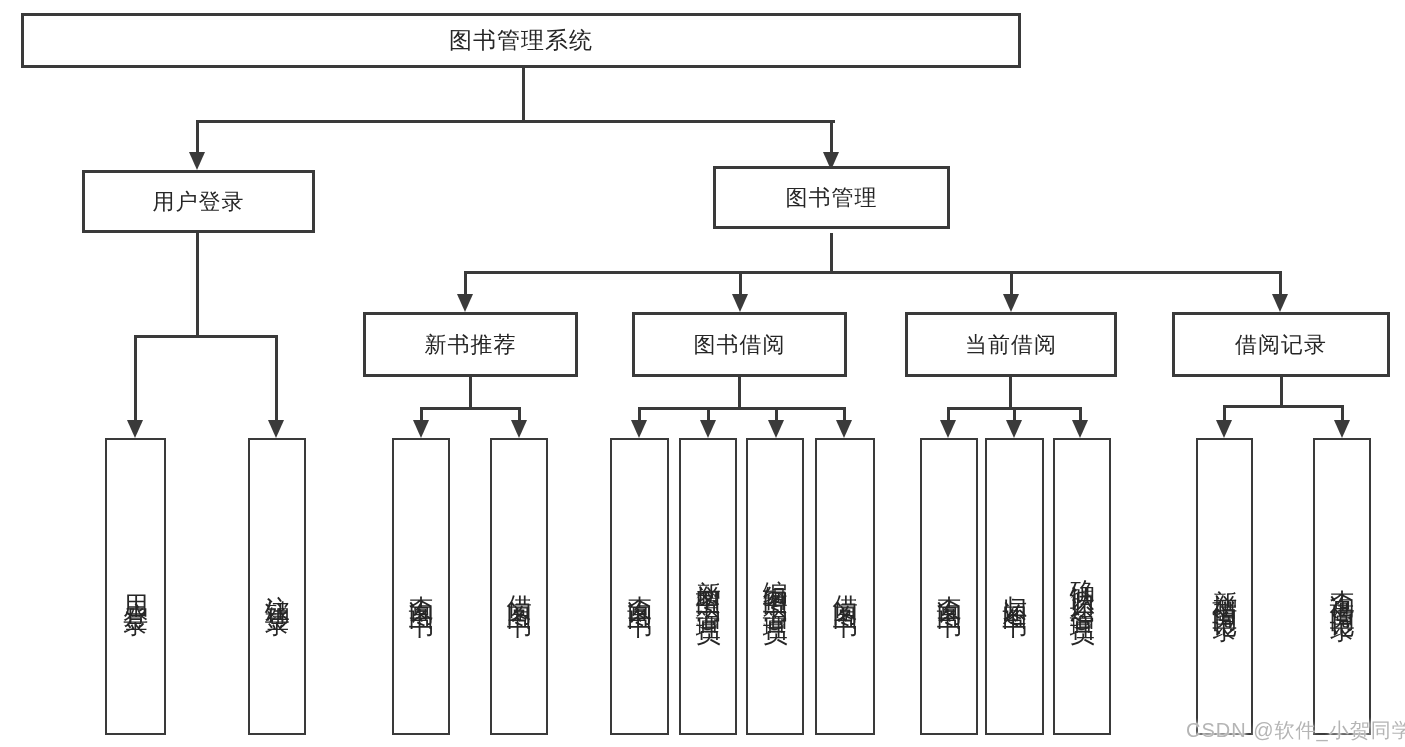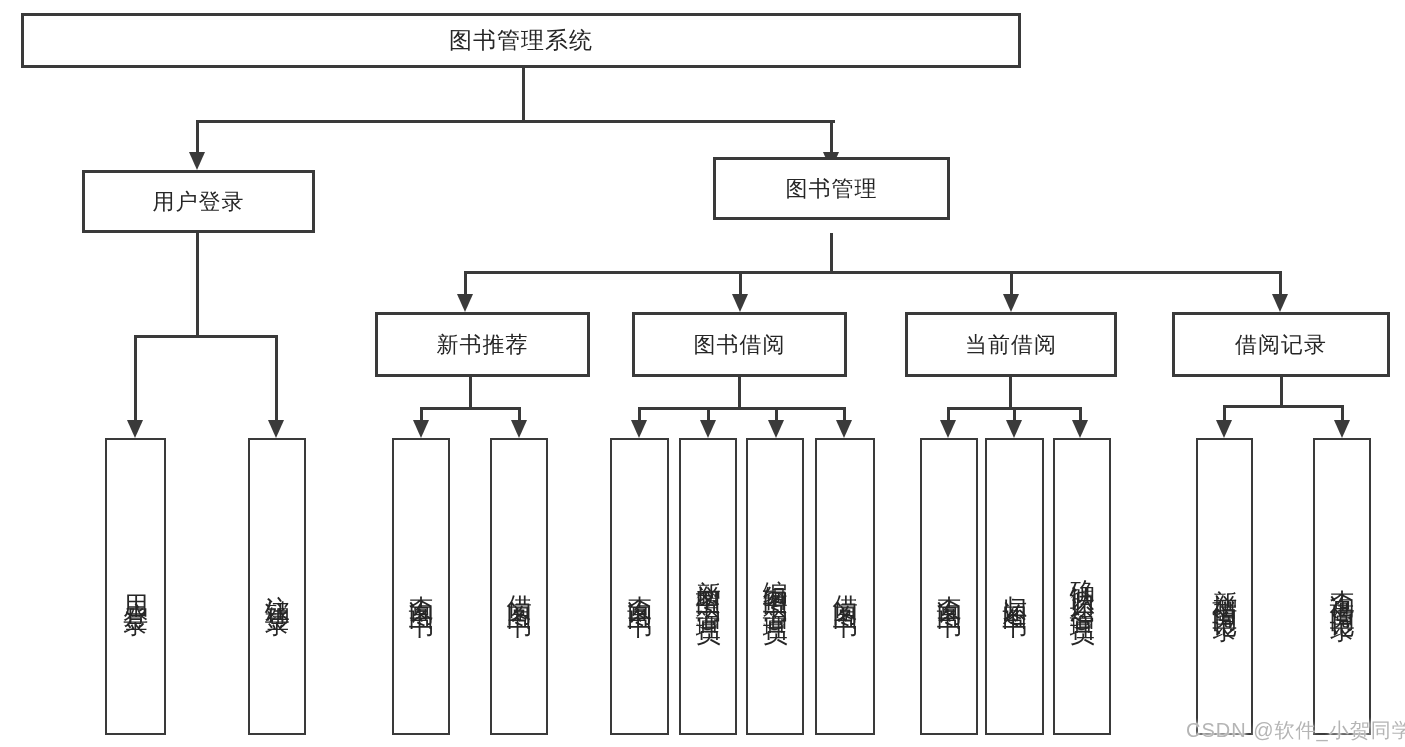--- a/index.html
+++ b/index.html
@@ -58,21 +58,21 @@
   <div class="vline" style="left:522px;top:68px;height:55px;"></div>
   <div class="hline" style="left:197px;top:120px;width:638px;"></div>
   <div class="vline" style="left:196px;top:120px;height:36px;"></div>
   <div class="arrow" style="left:189px;top:152px;"></div>
   <div class="vline" style="left:830px;top:120px;height:36px;"></div>
   <div class="arrow" style="left:823px;top:152px;"></div>
 
   <div class="hbox" style="left:82px;top:170px;width:233px;height:63px;">
     <span>用户登录</span>
   </div>
-  <div class="hbox" style="left:713px;top:157px;width:237px;height:63px;">
+  <div class="hbox" style="left:713px;top:166px;width:237px;height:63px;">
     <span>图书管理</span>
   </div>
 
   <div class="vline" style="left:196px;top:233px;height:105px;"></div>
   <div class="hline" style="left:134px;top:335px;width:144px;"></div>
   <div class="vline" style="left:134px;top:335px;height:88px;"></div>
   <div class="arrow" style="left:127px;top:420px;"></div>
   <div class="vline" style="left:275px;top:335px;height:88px;"></div>
   <div class="arrow" style="left:268px;top:420px;"></div>
 
@@ -80,21 +80,21 @@
   <div class="hline" style="left:464px;top:271px;width:818px;"></div>
   <div class="vline" style="left:464px;top:271px;height:28px;"></div>
   <div class="arrow" style="left:457px;top:294px;"></div>
   <div class="vline" style="left:739px;top:271px;height:28px;"></div>
   <div class="arrow" style="left:732px;top:294px;"></div>
   <div class="vline" style="left:1010px;top:271px;height:28px;"></div>
   <div class="arrow" style="left:1003px;top:294px;"></div>
   <div class="vline" style="left:1279px;top:271px;height:28px;"></div>
   <div class="arrow" style="left:1272px;top:294px;"></div>
 
-  <div class="hbox" style="left:363px;top:312px;width:215px;height:65px;margin-left:12px;">
+  <div class="hbox" style="left:363px;top:312px;width:215px;height:65px;">
     <span>新书推荐</span>
   </div>
   <div class="hbox" style="left:632px;top:312px;width:215px;height:65px;">
     <span>图书借阅</span>
   </div>
   <div class="hbox" style="left:905px;top:312px;width:212px;height:65px;">
     <span>当前借阅</span>
   </div>
   <div class="hbox" style="left:1172px;top:312px;width:218px;height:65px;text-align:right;">
     <span>借阅记录</span>

